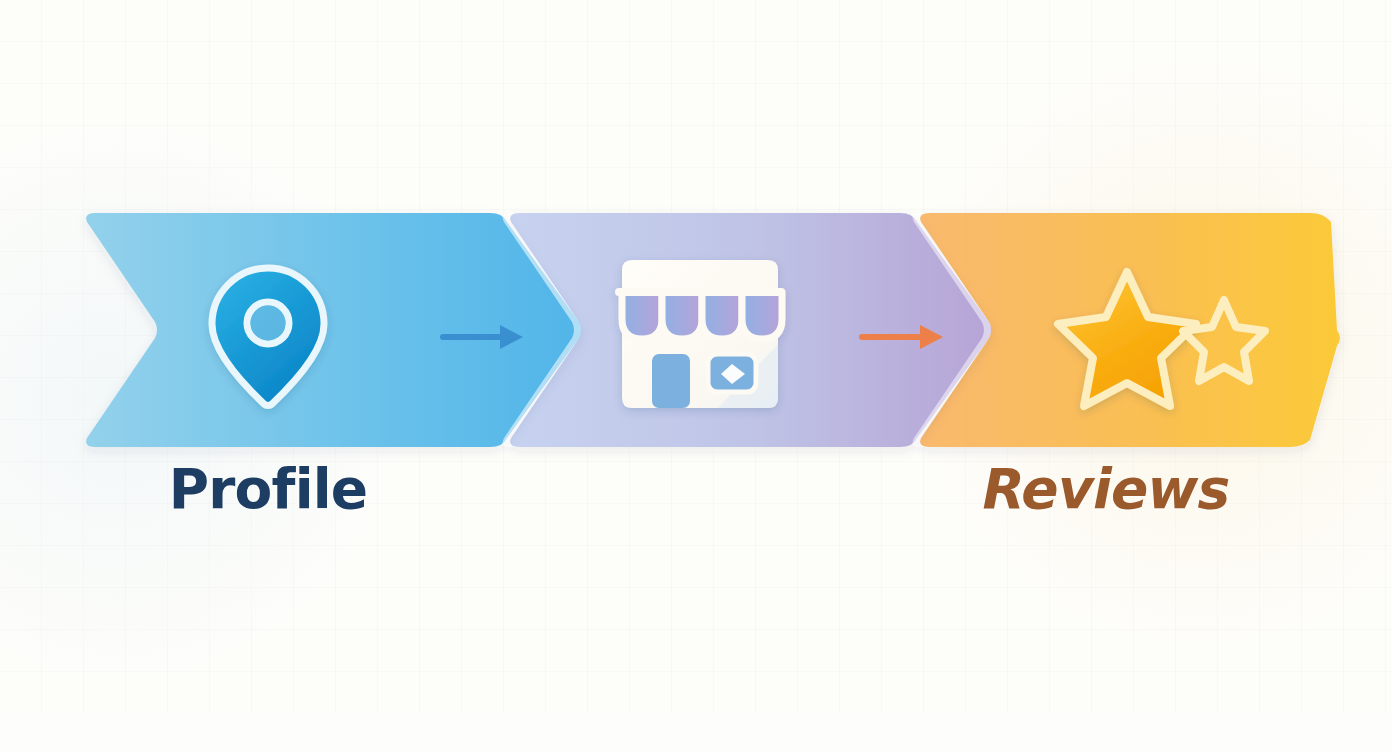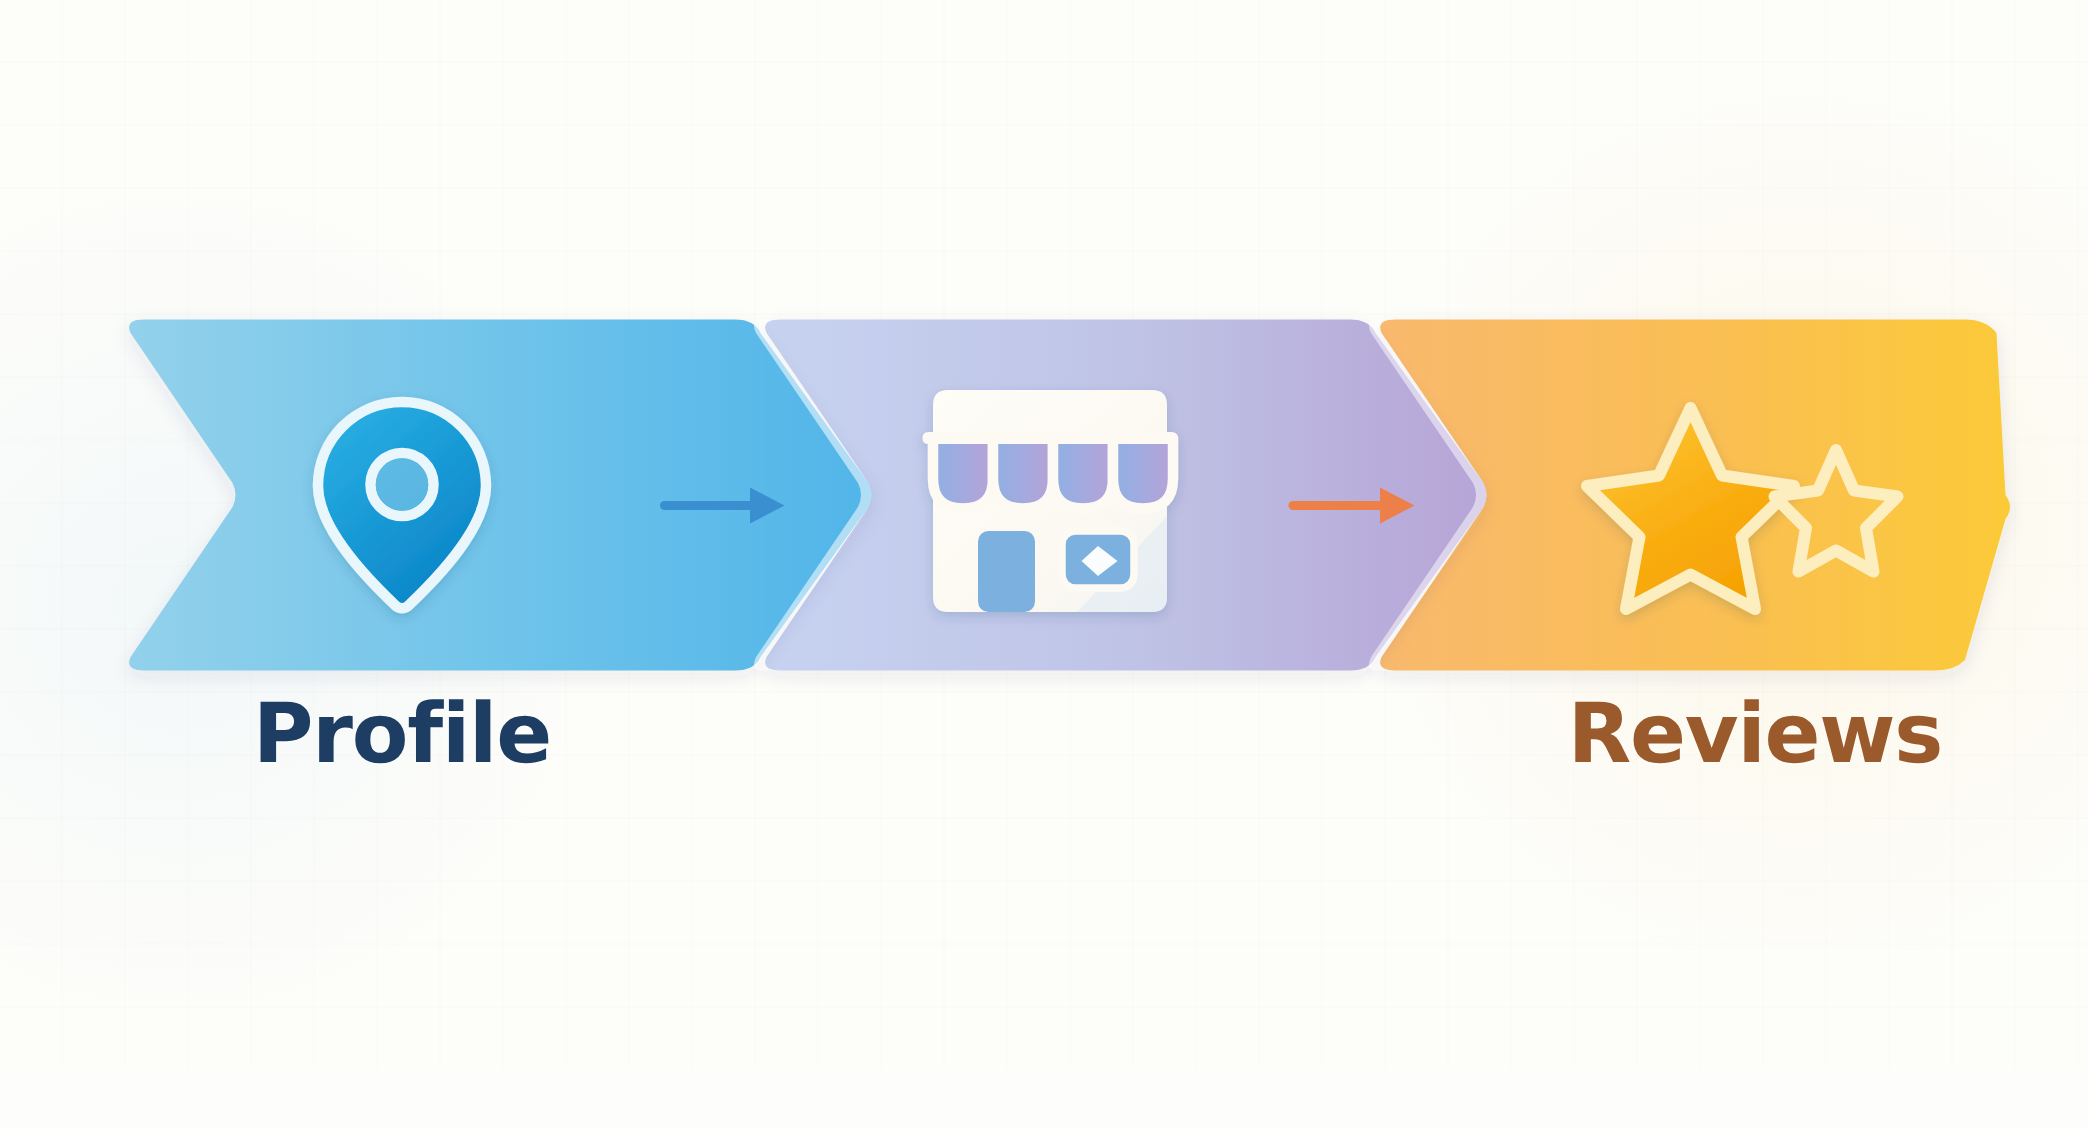--- a/index.html
+++ b/index.html
@@ -66,21 +66,21 @@
     text-align: center;
     font-family: "DejaVu Sans", "Liberation Sans", sans-serif;
     font-size: 55px;
     font-weight: bold;
     letter-spacing: -0.8px;
     line-height: 1;
     white-space: nowrap;
   }
   #label-profile   { left: 58px;  color: #1d3d63; text-shadow: 0 1px 0 rgba(255,255,255,0.55); }
   #label-citations { left: 487px; color: #1d3d63; text-shadow: 0 1px 0 rgba(255,255,255,0.55); }
-  #label-reviews   { left: 960px; color: #9a5a2c; text-shadow: 0 1px 0 rgba(255,255,255,0.55); }
+  #label-reviews   { left: 896px; color: #9a5a2c; text-shadow: 0 1px 0 rgba(255,255,255,0.55); font-style: italic; }
 </style>
 </head>
 <body>
 
 <div id="flow-canvas">
 
   <div id="glow-cool"></div>
   <div id="glow-warm"></div>
 
   <svg id="band-svg" viewBox="0 0 1392 752">

